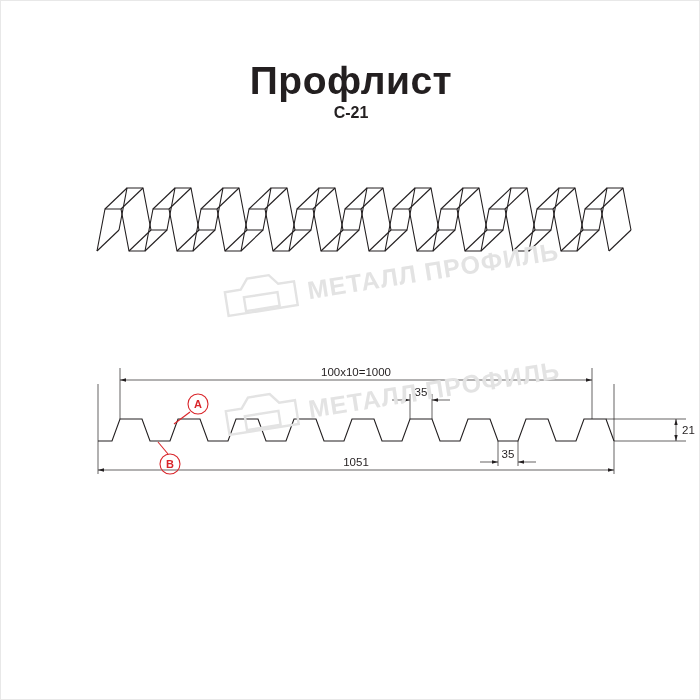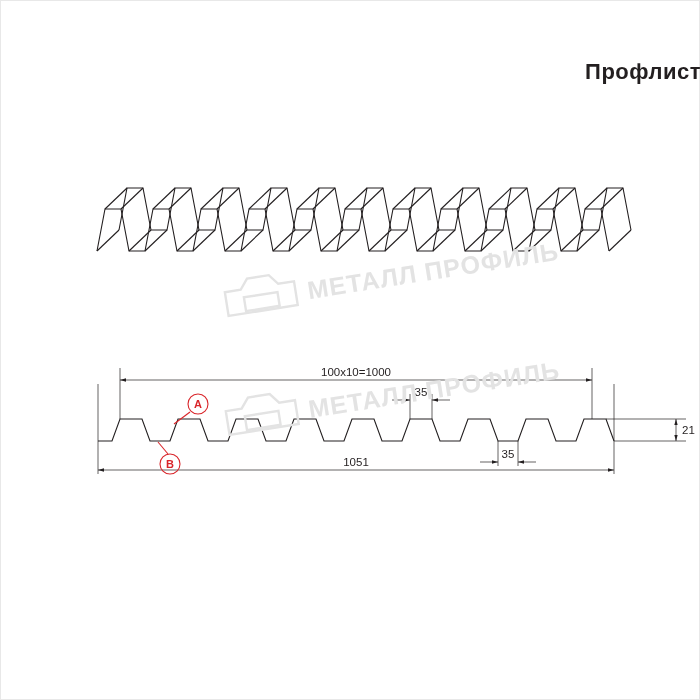--- a/index.html
+++ b/index.html
@@ -20,22 +20,22 @@
     width: 700px;
     height: 700px;
     box-sizing: border-box;
     border: 1px solid #e8e8e8;
   }
   .title {
     position: absolute;
     top: 58px;
     left: 0;
     width: 700px;
-    text-align: right;
-    font-size: 22px;
+    text-align: center;
+    font-size: 39px;
     font-weight: bold;
     letter-spacing: 0.5px;
   }
   .subtitle {
     position: absolute;
     top: 103px;
     left: 0;
     width: 700px;
     text-align: center;
     font-size: 16px;
@@ -84,20 +84,21 @@
   .red { fill: none; stroke: #d9252a; stroke-width: 1.1; }
   .redtext { fill: #d9252a; font-size: 11px; font-weight: bold; font-family: "Liberation Sans", sans-serif; }
   .dimtext { fill: #231f20; font-size: 11.5px; font-family: "Liberation Sans", sans-serif; }
 </style>
 </head>
 <body>
 
 <div class="page">
 
   <div class="title">Профлист</div>
+  <div class="subtitle">С-21</div>
 
   <div class="iso-wrap">
     <svg width="540" height="135" viewBox="0 0 540 135">
       <g>
 
         <path class="ln" d="M16,100
           L24,58 L40,58 L48,100
           L64,100 L72,58 L88,58 L96,100
           L112,100 L120,58 L136,58 L144,100
           L160,100 L168,58 L184,58 L192,100

